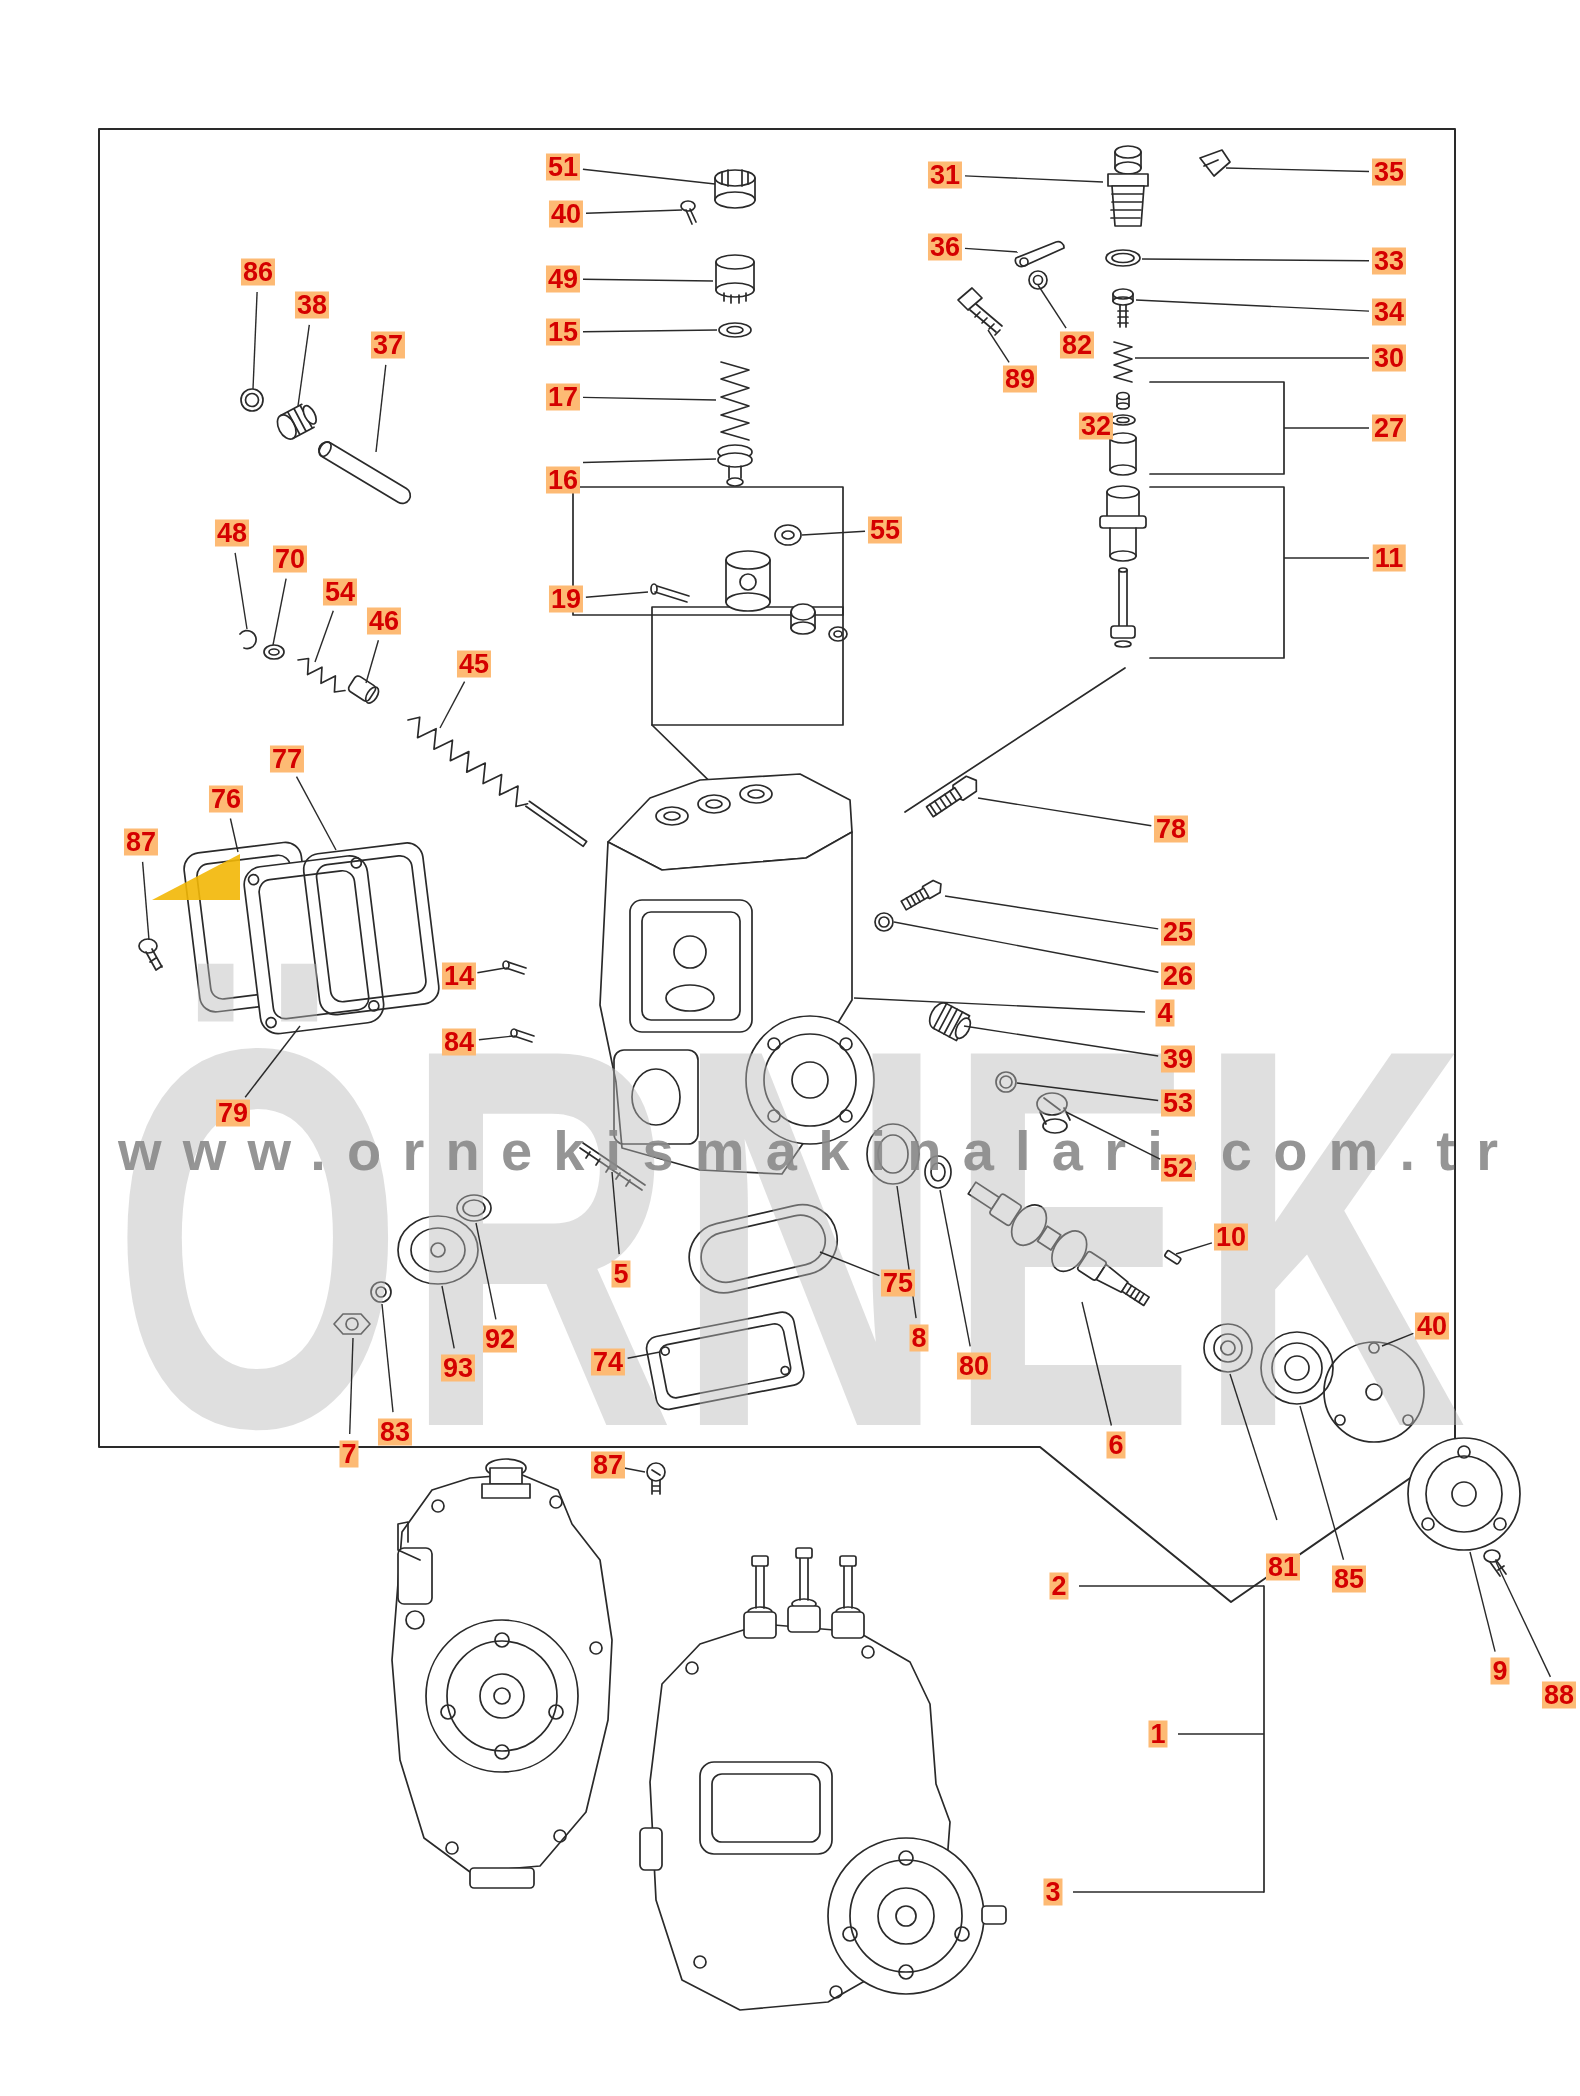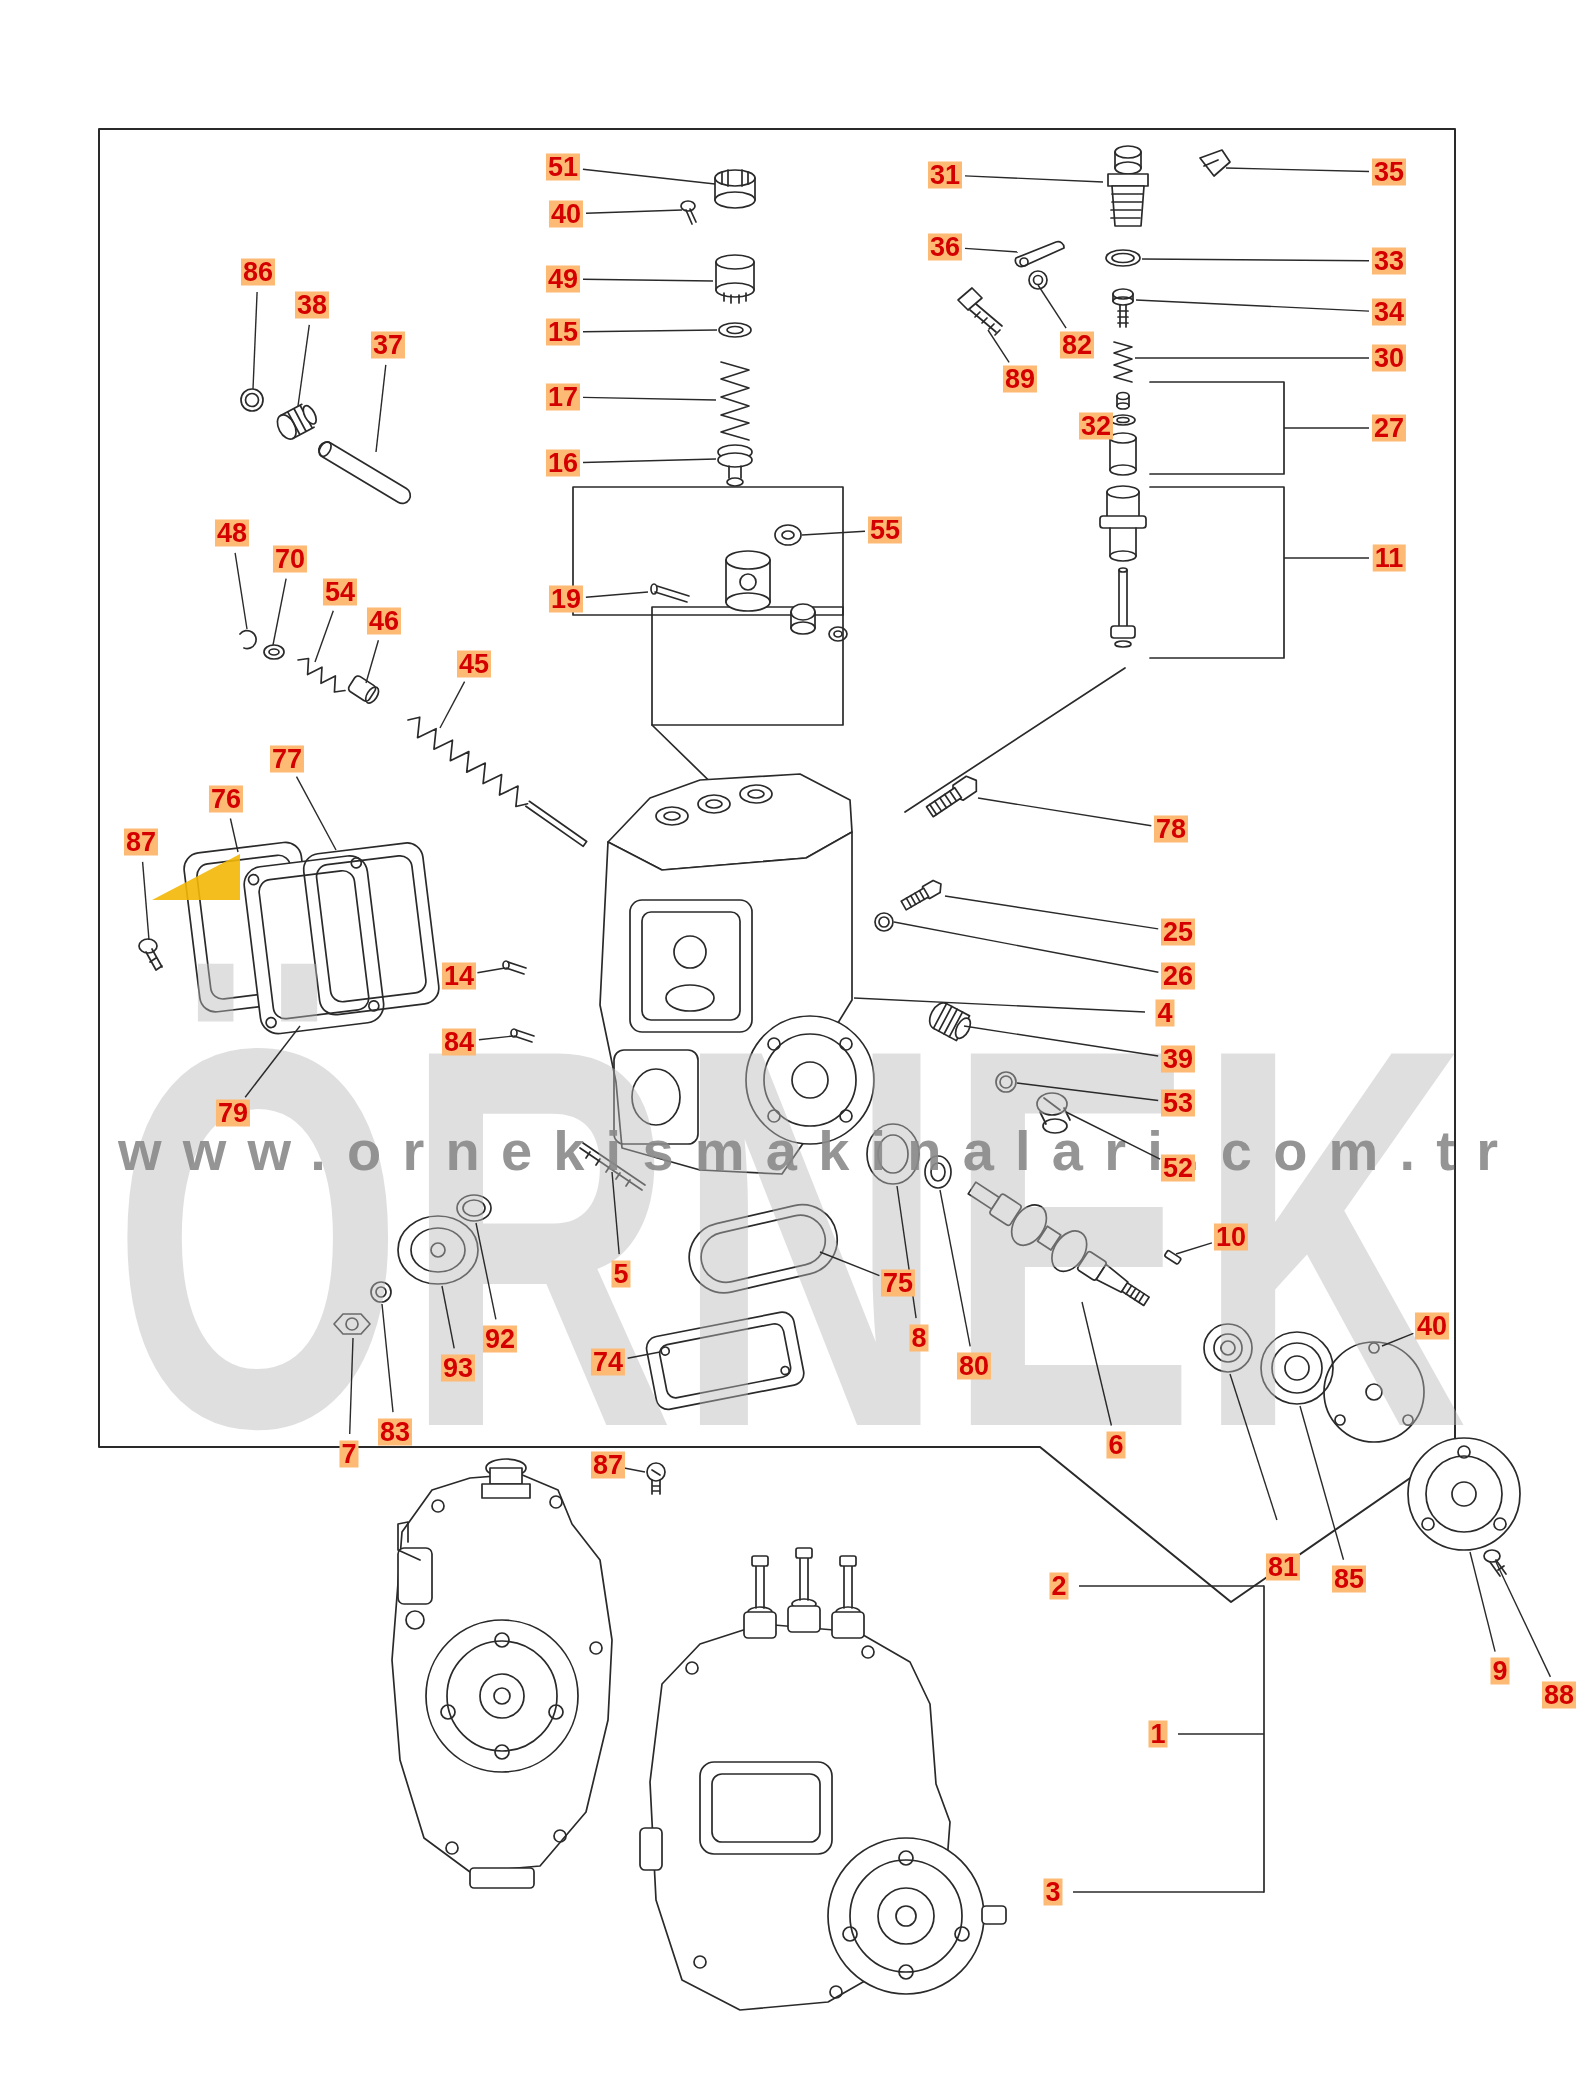--- a/index.html
+++ b/index.html
@@ -418,21 +418,21 @@
       <line x1="1178.0" y1="1734.0" x2="1264" y2="1734" stroke="#2a2a2a" stroke-width="1.4"></line>
       <line x1="1073.0" y1="1892.0" x2="1264" y2="1892" stroke="#2a2a2a" stroke-width="1.4"></line>
     </svg>
 
   <div id="callouts">
       <div class="callout" style="left: 563px; top: 167px; color: rgb(212, 0, 0);">51</div>
       <div class="callout" style="left: 566px; top: 214px; color: rgb(212, 0, 0);">40</div>
       <div class="callout" style="left: 563px; top: 279px; color: rgb(212, 0, 0);">49</div>
       <div class="callout" style="left: 563px; top: 332px; color: rgb(212, 0, 0);">15</div>
       <div class="callout" style="left: 563px; top: 397px; color: rgb(212, 0, 0);">17</div>
-      <div class="callout" style="left: 563px; top: 463px; color: rgb(212, 0, 0);">16</div>
+      <div class="callout" style="left: 563px; top: 480px; color: rgb(212, 0, 0);">16</div>
       <div class="callout" style="left: 566px; top: 599px; color: rgb(212, 0, 0);">19</div>
       <div class="callout" style="left: 885px; top: 530px; color: rgb(212, 0, 0);">55</div>
       <div class="callout" style="left: 258px; top: 272px; color: rgb(212, 0, 0);">86</div>
       <div class="callout" style="left: 312px; top: 305px; color: rgb(212, 0, 0);">38</div>
       <div class="callout" style="left: 388px; top: 345px; color: rgb(212, 0, 0);">37</div>
       <div class="callout" style="left: 232px; top: 533px; color: rgb(212, 0, 0);">48</div>
       <div class="callout" style="left: 290px; top: 559px; color: rgb(212, 0, 0);">70</div>
       <div class="callout" style="left: 340px; top: 592px; color: rgb(212, 0, 0);">54</div>
       <div class="callout" style="left: 384px; top: 621px; color: rgb(212, 0, 0);">46</div>
       <div class="callout" style="left: 474px; top: 664px; color: rgb(212, 0, 0);">45</div>

